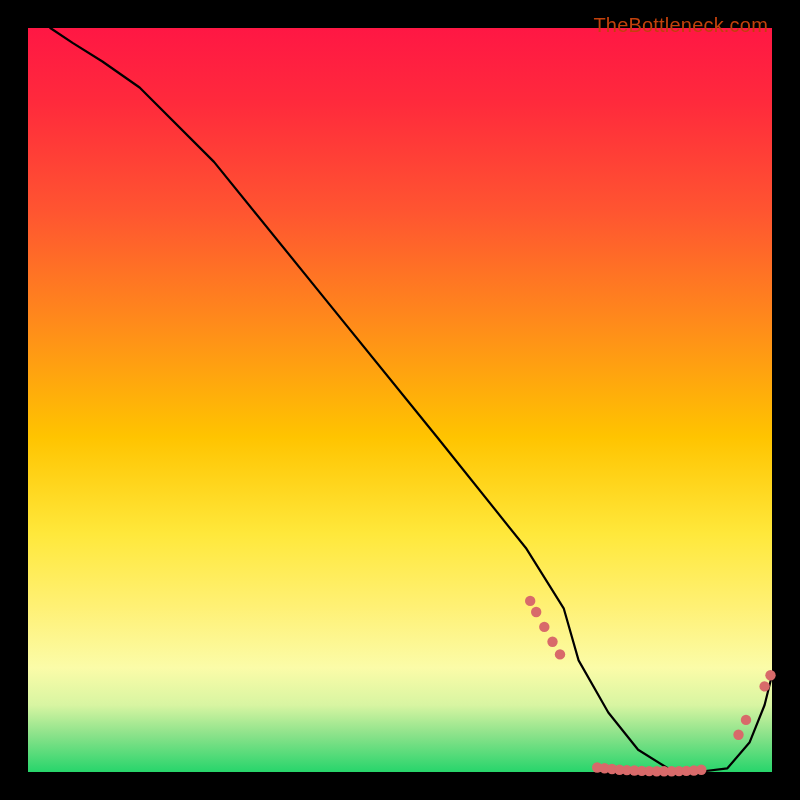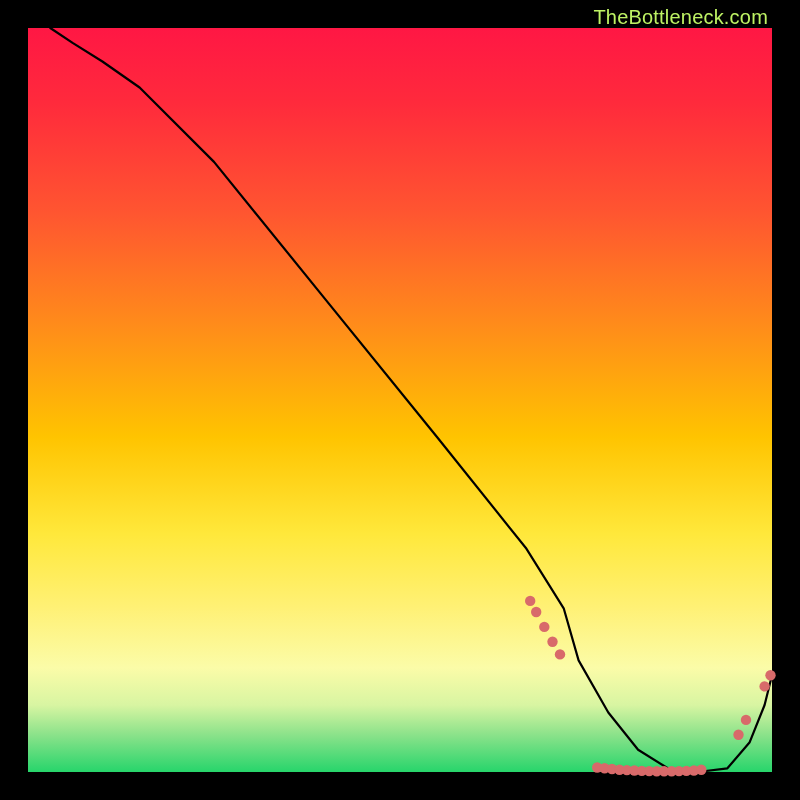--- a/index.html
+++ b/index.html
@@ -34,23 +34,23 @@
       #ffe83b 68%,
       #fff176 78%,
       #fbfca8 86%,
       #d8f5a2 91%,
       #8be28a 95%,
       #27d56b 100%
     );
   }
   .watermark {
     position: absolute;
-    top: 6px;
+    top: 14px;
     right: 32px;
-    color: #bef264;
+    color: #c2410c;
     font-size: 20px;
     letter-spacing: 0.2px;
     user-select: none;
   }
   svg.curve {
     position: absolute;
     left: 0;
     top: 0;
     width: 744px;
     height: 744px;

